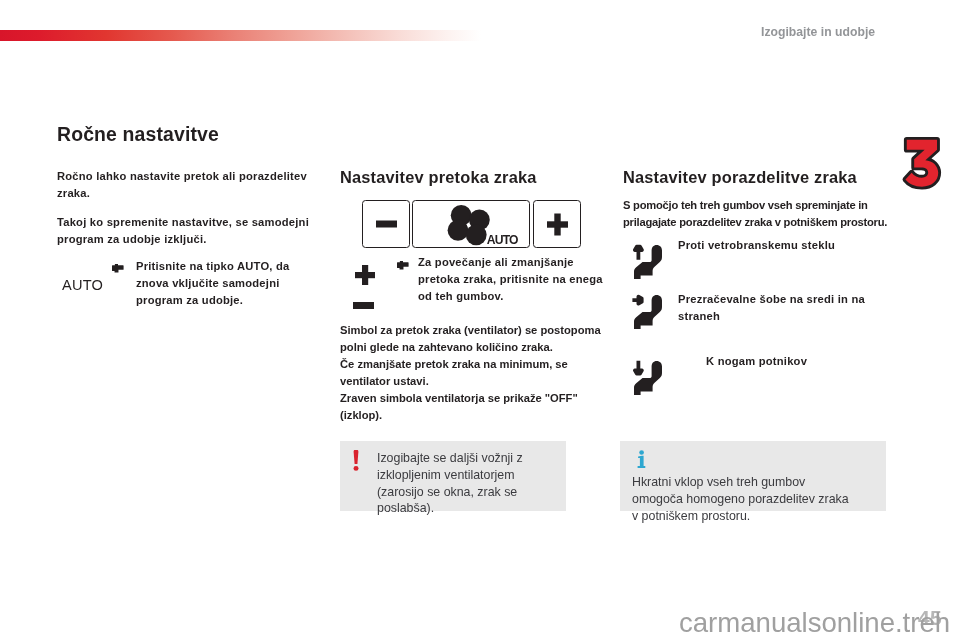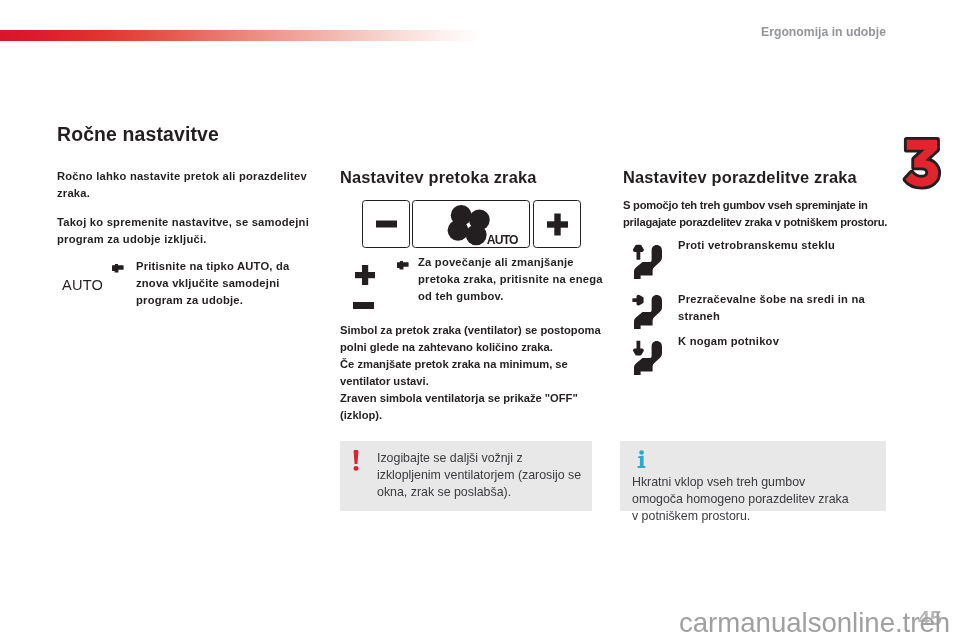--- a/index.html
+++ b/index.html
@@ -59,21 +59,21 @@
             color:#b6b6b6;letter-spacing:.2px;}
   .watermark{position:absolute;left:679px;top:609px;font-size:27.6px;color:#a0a0a0;
              letter-spacing:-.02px;font-weight:normal;line-height:28px;}
 </style>
 </head>
 <body>
 
 <div class="page">
 
   <div class="topbar"></div>
-  <div class="chapter">Ergonomija in udobje</div>
+  <div class="chapter">Izogibajte in udobje</div>
   <div class="tab-number">
     <svg width="54" height="62" viewBox="0 0 36 42">
       <path d="M4.3 4.6 H24.8 V11.3 L16.9 18.4 c4.8 0.3 8.7 3.8 8.7 8.6
                c0 5.6 -4.6 9.4 -11.0 9.4 c-4.7 0 -8.9 -1.9 -11.2 -4.9 l4.2 -4.6
                c1.8 2.2 4.2 3.4 6.9 3.4 c2.5 0 4.3 -1.4 4.3 -3.5 c0 -2.2 -1.8 -3.5 -4.7 -3.5
                H9.3 v-5.6 L16.4 11.3 H4.3 Z" fill="#e2242e" stroke="#231f20" stroke-width="3.9" stroke-linejoin="round" paint-order="stroke"></path>
     </svg>
 
   </div>
 
@@ -125,21 +125,21 @@
   </svg>
   <svg class="bullet" style="left:397px;top:261px;" viewBox="0 0 10.4 8.6">
     <path class="blt" d="M2.5 0 H5.2 V1.0 H9.6 a0.45 0.45 0 0 1 0.45 0.45 V4.6 a0.45 0.45 0 0 1 -0.45 0.45 H5.6 V7.4 H2.2 V6.0 H0.45 a0.45 0.45 0 0 1 -0.45 -0.45 V1.45 a0.45 0.45 0 0 1 0.45 -0.45 H2.5 Z"></path>
   </svg>
   <div class="body-txt" style="left:418px;top:254px;width:190px;">Za povečanje ali zmanjšanje pretoka zraka, pritisnite na enega od teh gumbov.</div>
 
   <div class="body-txt" style="left:340px;top:322px;width:268px;letter-spacing:-.01px;">Simbol za pretok zraka (ventilator) se postopoma polni glede na zahtevano količino zraka.</div>
   <div class="body-txt" style="left:340px;top:390px;width:268px;letter-spacing:-.01px;">Zraven simbola ventilatorja se prikaže "OFF" (izklop).</div>
   <div class="body-txt" style="left:340px;top:356px;width:268px;letter-spacing:-.01px;">Če zmanjšate pretok zraka na minimum, se ventilator ustavi.</div>
 
-  <div class="note" style="left:340px;top:441px;width:252px;height:70px;">
+  <div class="note" style="left:340px;top:441px;width:226px;height:70px;">
     <div class="note-icon" style="padding-left:1px;">
       <svg width="6" height="21" viewBox="0 0 6 21">
         <path d="M0.6 1.85 a2.4 2.4 0 0 1 4.8 0 l-1.0 12.05 h-2.8 Z" fill="#d9232e"></path>
         <ellipse cx="3" cy="18.4" rx="2.5" ry="2.4" fill="#d9232e"></ellipse>
       </svg>
     </div>
     <div class="note-text" style="width:215px;">Izogibajte se daljši vožnji z izklopljenim ventilatorjem (zarosijo se okna, zrak se poslabša).</div>
   </div>
 
   <div class="col-head" style="left:623px;top:168px;">Nastavitev porazdelitve zraka</div>
@@ -158,21 +158,21 @@
   <div class="dist-row" style="top:287px;">
     <svg class="seat-ico" style="margin-top:7px;" viewBox="0 0 31 35">
       <g fill="#231f20">
         <path class="seat-body" d="M24.6 1.0 c3.3 0 5.4 2.2 5.4 5.6 V12.8 c0 2.4 -0.5 3.6 -2.2 5.2 l-5.2 4.8 c-1.5 1.4 -2.0 2.5 -2.0 4.5 V31.6 h-12.0 v3.4 h-6.6 v-7.4 c0 -1.8 0.7 -3.1 2.2 -4.3 l6.3 -5.2 h7.0 c1.4 0 2.1 -0.8 2.1 -2.2 V6.6 c0 -3.4 1.9 -5.6 5.0 -5.6 z"></path>
         <path class="arrow" d="M11.6 4.2 v3.8 a1.5 1.5 0 0 1 -0.75 1.3 l-3.5 2.05 a1.9 1.9 0 0 1 -2.85 -1.65 v-1.6 h-4.1 v-3.8 h4.1 v-1.6 a1.9 1.9 0 0 1 2.85 -1.65 l3.5 2.05 a1.5 1.5 0 0 1 0.75 1.3 z"></path>
       </g>
     </svg>
     <div class="body-txt dist-label">Prezračevalne šobe na sredi in na straneh</div>
   </div>
 
-  <div class="dist-row" style="top:329px;">
+  <div class="dist-row" style="top:349px;gap:28px;">
     <svg class="seat-ico" viewBox="0 0 31 35">
       <g fill="#231f20">
         <path class="seat-body" d="M24.6 1.0 c3.3 0 5.4 2.2 5.4 5.6 V12.8 c0 2.4 -0.5 3.6 -2.2 5.2 l-5.2 4.8 c-1.5 1.4 -2.0 2.5 -2.0 4.5 V31.6 h-12.0 v3.4 h-6.6 v-7.4 c0 -1.8 0.7 -3.1 2.2 -4.3 l6.3 -5.2 h7.0 c1.4 0 2.1 -0.8 2.1 -2.2 V6.6 c0 -3.4 1.9 -5.6 5.0 -5.6 z"></path>
         <path class="arrow" d="M4.4 15.6 h3.8 a1.5 1.5 0 0 0 1.3 -0.75 l2.05 -3.5 a1.9 1.9 0 0 0 -1.65 -2.85 h-1.6 v-7.8 h-3.8 v7.8 h-1.6 a1.9 1.9 0 0 0 -1.65 2.85 l2.05 3.5 a1.5 1.5 0 0 0 1.3 0.75 z"></path>
       </g>
     </svg>
     <div class="body-txt dist-label">K nogam potnikov</div>
   </div>
 
 

